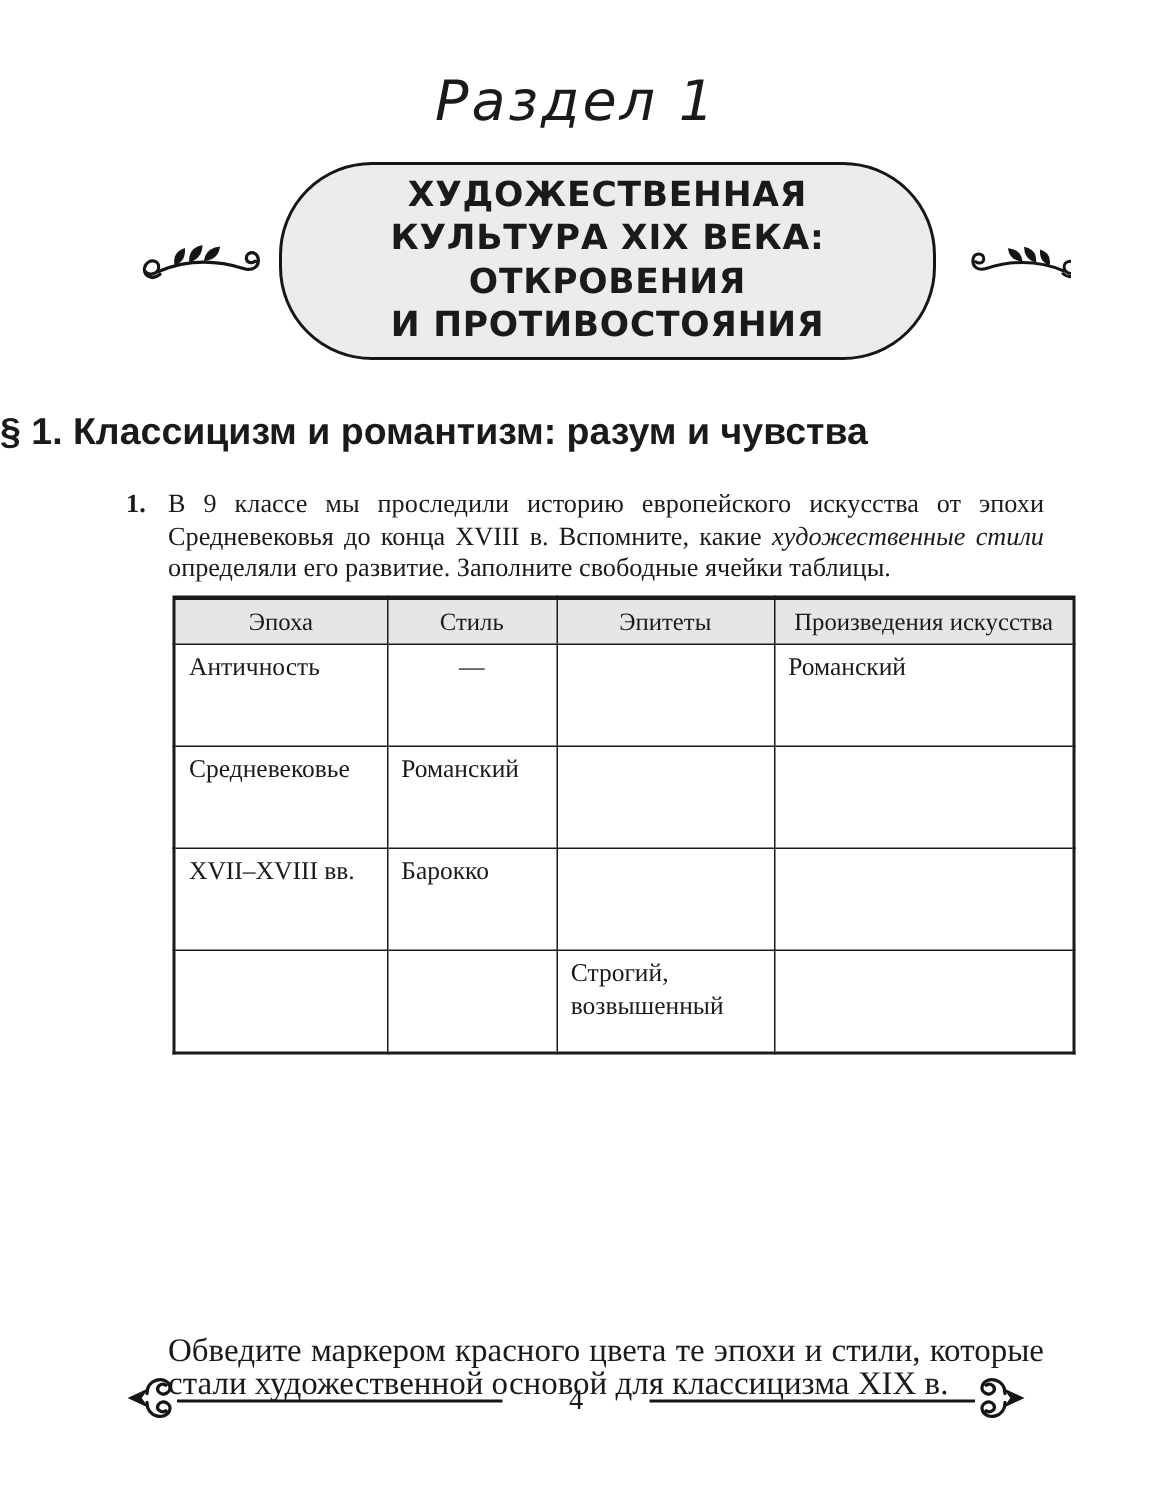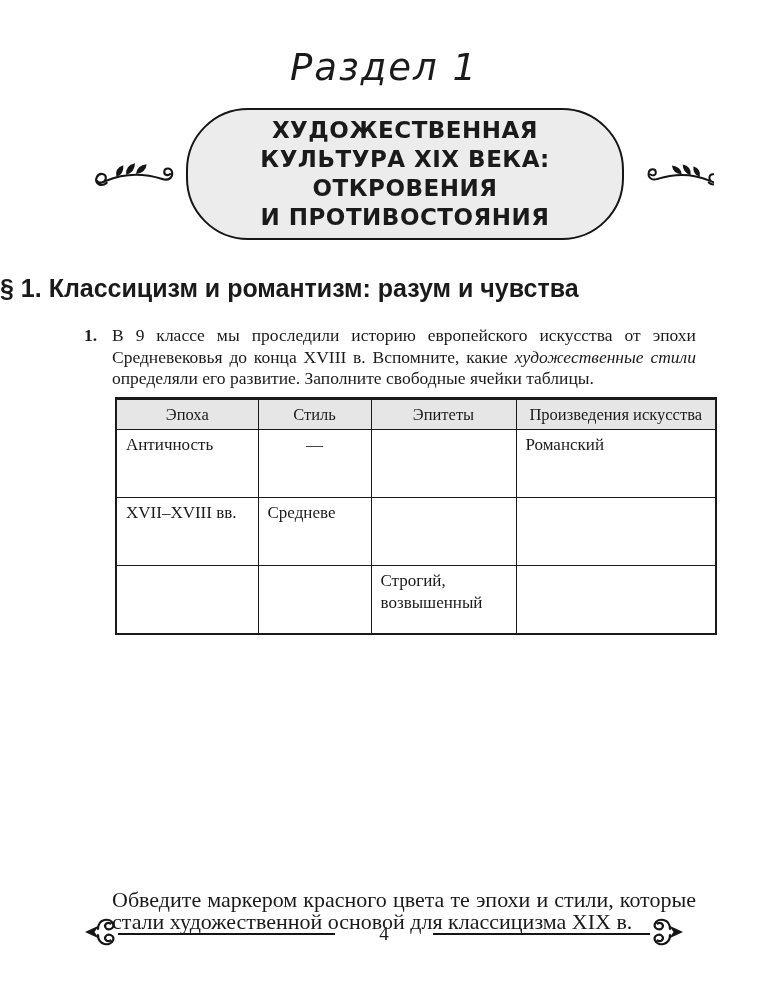--- a/index.html
+++ b/index.html
@@ -117,22 +117,28 @@
       </tr>
     </thead>
     <tbody>
       <tr>
         <td>Античность</td>
         <td class="center">—</td>
         <td></td>
         <td>Романский</td>
       </tr>
       <tr>
+        <td>Средневековье</td>
+        <td>Романский</td>
+        <td></td>
+        <td></td>
+      </tr>
+      <tr>
         <td>XVII–XVIII вв.</td>
-        <td>Средневе</td>
+        <td>Барокко</td>
         <td></td>
         <td></td>
       </tr>
       <tr>
         <td></td>
         <td></td>
         <td>Строгий,
 возвышенный</td>
         <td></td>
       </tr>

